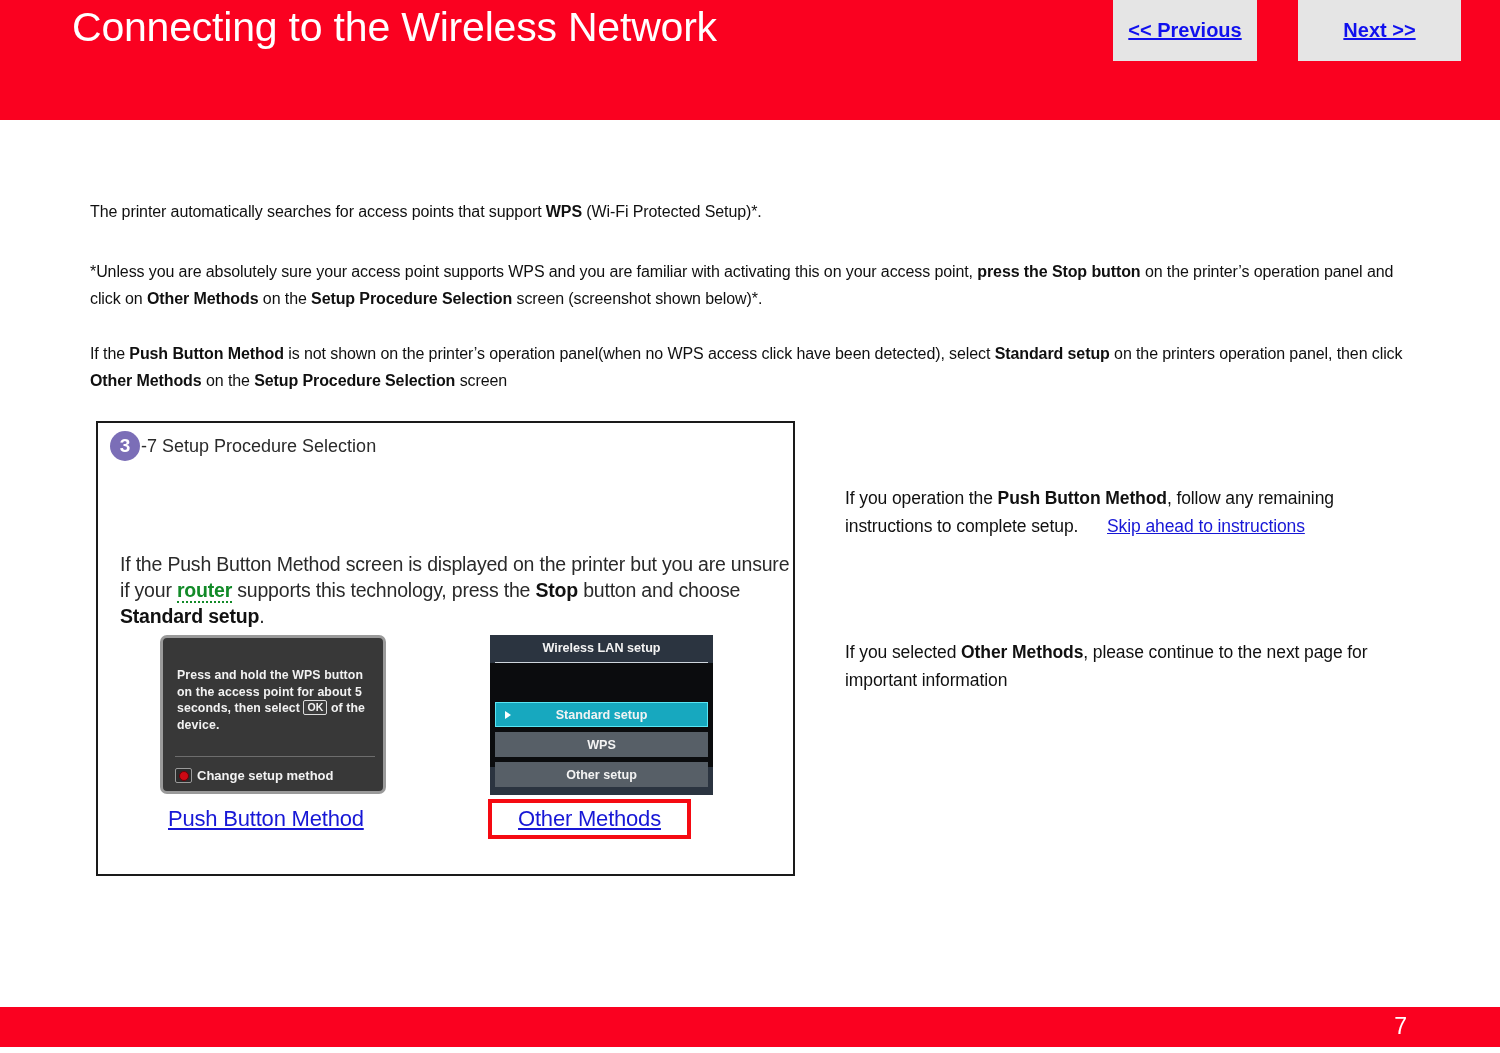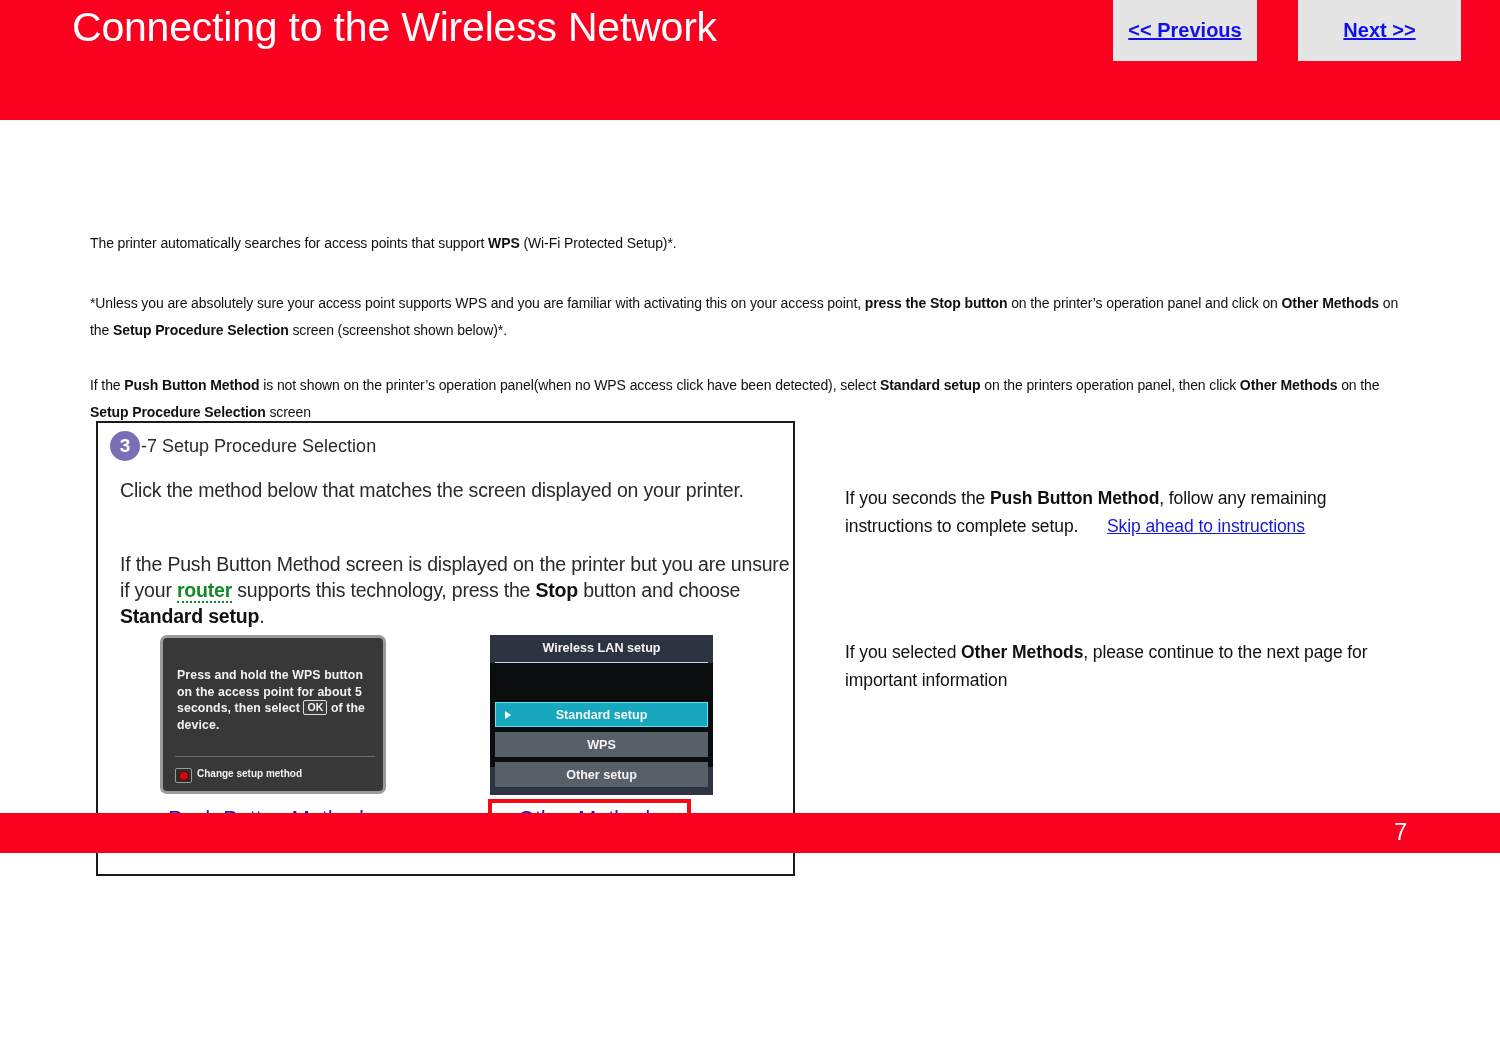--- a/index.html
+++ b/index.html
@@ -6,21 +6,21 @@
   html, body {
     width: 1500px;
     height: 1053px;
     background: #ffffff;
     font-family: "Liberation Sans", sans-serif;
     overflow: hidden;
   }
   .page {
     position: relative;
     width: 1500px;
-    height: 853px;
+    height: 1047px;
     background: #ffffff;
   }
 
   
   .header {
     position: absolute;
     left: 0; top: 0;
     width: 1500px;
     height: 120px;
     background: #FA0120;
@@ -50,25 +50,24 @@
     color: #1010EE;
     text-decoration: underline;
     font-size: 20px;
     font-weight: 600;
     white-space: nowrap;
   }
 
   
   .para {
     position: absolute;
-    font-size: 14px;
+    font-size: 16px;
     line-height: 27px;
     color: #101010;
     letter-spacing: -0.1px;
-    margin-top: 32px;
   }
   .para b { font-weight: 700; }
   .p1 { left: 90px; top: 198px; width: 1330px; }
   .p2 { left: 90px; top: 258px; width: 1330px; }
   .p3 { left: 90px; top: 340px; width: 1330px; }
 
   
   .figure {
     position: absolute;
     left: 96px;
@@ -151,21 +150,21 @@
     position: absolute;
     left: 12px; bottom: 34px;
     width: 200px; height: 1px;
     background: #6d6d6d;
   }
   .lcd-foot {
     position: absolute;
     left: 12px; bottom: 8px;
     display: flex;
     align-items: flex-start;
-    font-size: 10px;
+    font-size: 13px;
     font-weight: 700;
     color: #f2f2f2;
   }
   .stop-icon {
     width: 17px; height: 15px;
     background: #2c2c2c;
     border: 1.5px solid #9b9b9b;
     border-radius: 2px;
     margin-right: 5px;
     display: flex;
@@ -326,21 +325,20 @@
     <span>If the </span><b>Push Button Method</b><span> is not shown  on the printer’s operation panel(when no WPS access click have been detected), select </span><b>Standard setup</b><span> on the printers operation panel, then click </span><b>Other Methods</b><span> on the </span><b>Setup Procedure Selection</b><span> screen</span>
   </div>
 
   <div class="figure">
 
     <div class="fig-head">
       <span class="badge3">3</span>
       <span>-7 Setup Procedure Selection</span>
     </div>
 
-    <div class="fig-p fig-pa">Click the method below that matches the screen displayed on your printer.</div>
 
     <div class="fig-p fig-pb">
       <span>If the Push Button Method screen is displayed on the printer but you are unsure if your </span><span class="router-word">router</span><span> supports this technology, press the </span><b>Stop</b><span> button and choose </span><b>Standard setup</b><span>.</span>
     </div>
 
     <div class="lcd-left">
       <div class="lcd-left-text">
         <span>Press and hold the WPS button on the access point for about 5 seconds, then select </span><span class="ok-key">OK</span><span> of the device.</span>
       </div>
       <div class="lcd-divider"></div>
@@ -368,21 +366,21 @@
       </div>
     </div>
 
     <a href="#" class="cap cap-left">Push Button Method</a>
     <div class="cap-right-box">
       <a href="#" class="cap-right">Other Methods</a>
     </div>
   </div>
 
   <div class="note note1">
-    <span>If you seconds the </span><b>Push Button Method</b><span>, follow any remaining instructions to complete setup. </span><a href="#">Skip ahead to instructions</a>
+    <span>If you operation the </span><b>Push Button Method</b><span>, follow any remaining instructions to complete setup. </span><a href="#">Skip ahead to instructions</a>
   </div>
 
   <div class="note note2">
     <span>If you selected </span><b>Other Methods</b><span>, please continue to the next page  for important information</span>
   </div>
 
   <div class="footer">
     <div class="page-num">7</div>
   </div>
 

